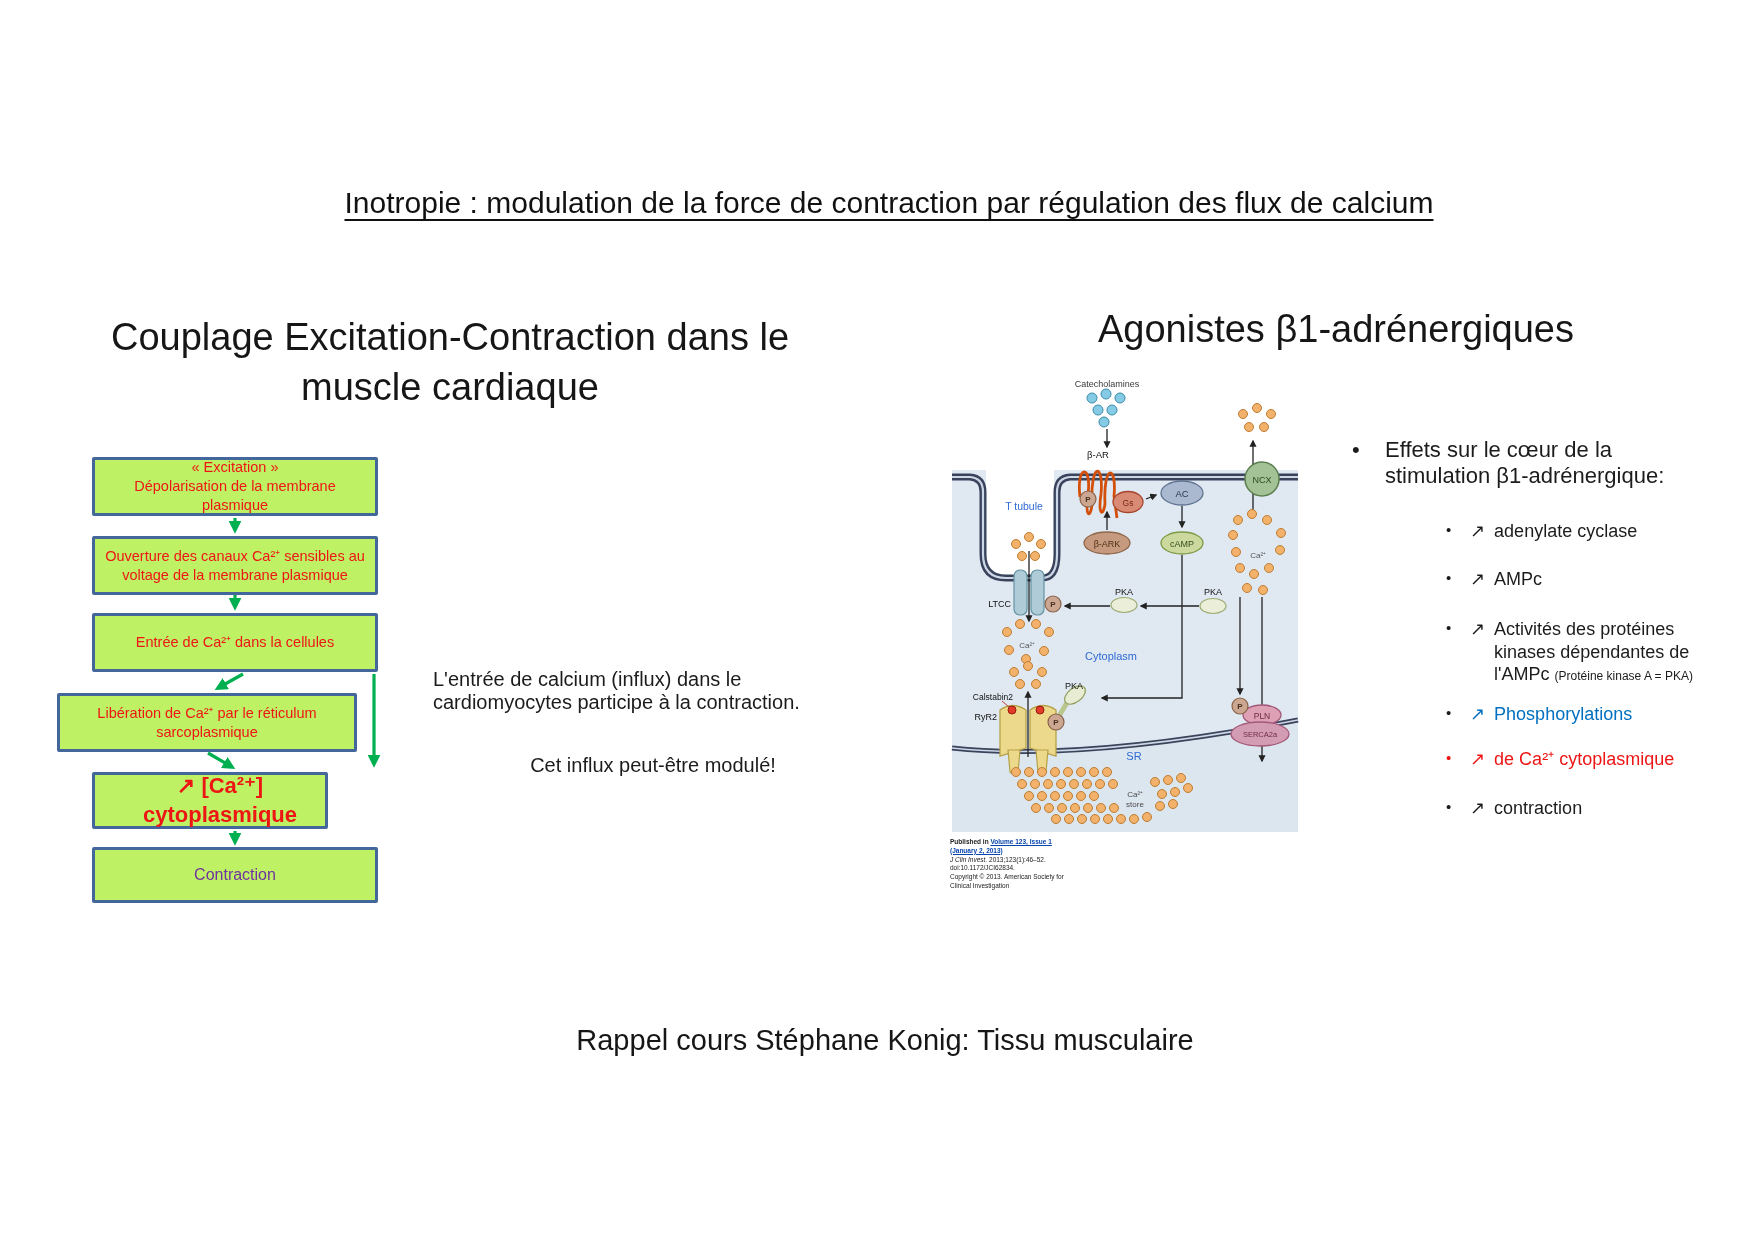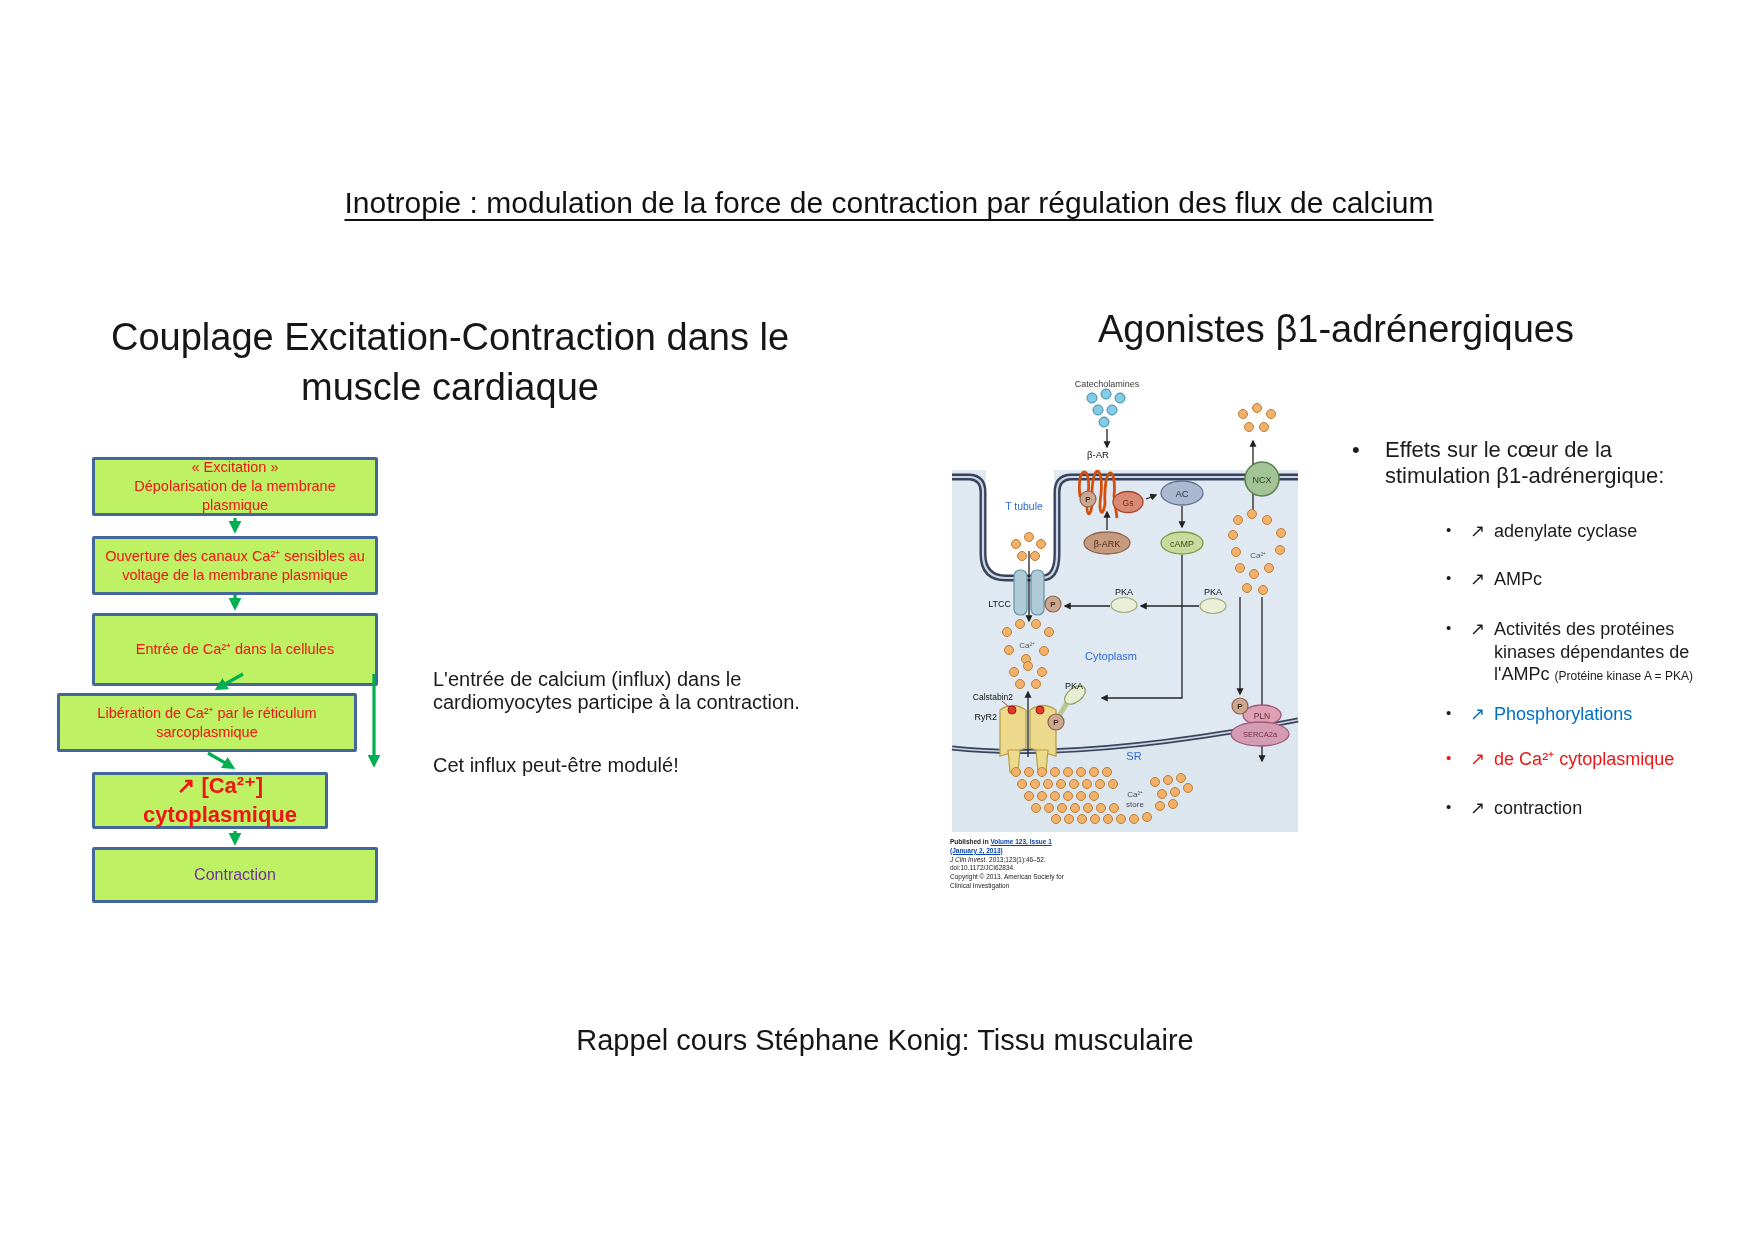--- a/index.html
+++ b/index.html
@@ -12,28 +12,28 @@
   
   #left-heading{left:95px;top:312px;width:710px;text-align:center;font-size:38px;line-height:1.32;color:#161616;}
   
   #right-heading{left:1036px;top:308px;width:600px;text-align:center;font-size:38px;color:#161616;}
   
   .fc-box{box-sizing:border-box;background:#bef264;border:3px solid #44679b;border-radius:2px;
           display:flex;align-items:center;justify-content:center;text-align:center;
           font-size:14.5px;line-height:1.3;color:#ee1515;white-space:pre-line;padding:2px 8px;}
   #fc1{left:92px;top:457px;width:286px;height:59px;}
   #fc2{left:92px;top:536px;width:286px;height:59px;}
-  #fc3{left:92px;top:613px;width:286px;height:73px;}
+  #fc3{left:92px;top:613px;width:286px;height:59px;}
   #fc4{left:57px;top:693px;width:300px;height:59px;}
   #fc5{left:92px;top:772px;width:236px;height:57px;font-size:22px;font-weight:bold;padding-left:28px;}
   #fc6{left:92px;top:847px;width:286px;height:56px;color:#7030a0;font-size:16px;}
   
   .note{left:433px;width:440px;font-size:20px;line-height:1.16;color:#1c1c1c;}
   #note1{top:668px;}
-  #note2{top:754px;}
+  #note2{top:754px;text-align:center;}
   
   #main-bullet{left:1352px;top:437px;width:340px;display:flex;font-size:22px;line-height:1.18;color:#1c1c1c;}
   #main-bullet .dot{width:33px;}
   #main-bullet .txt{width:300px;}
   .sub{left:1446px;width:285px;display:flex;font-size:18px;line-height:1.25;color:#1c1c1c;}
   .sub .dot{width:24px;font-size:15px;padding-top:1px;}
   .sub .arr{margin-right:9px;}
   .sub .lbl{flex:1;}
   .small{font-size:12px;}
   .c-blue{color:#0070c0;}

